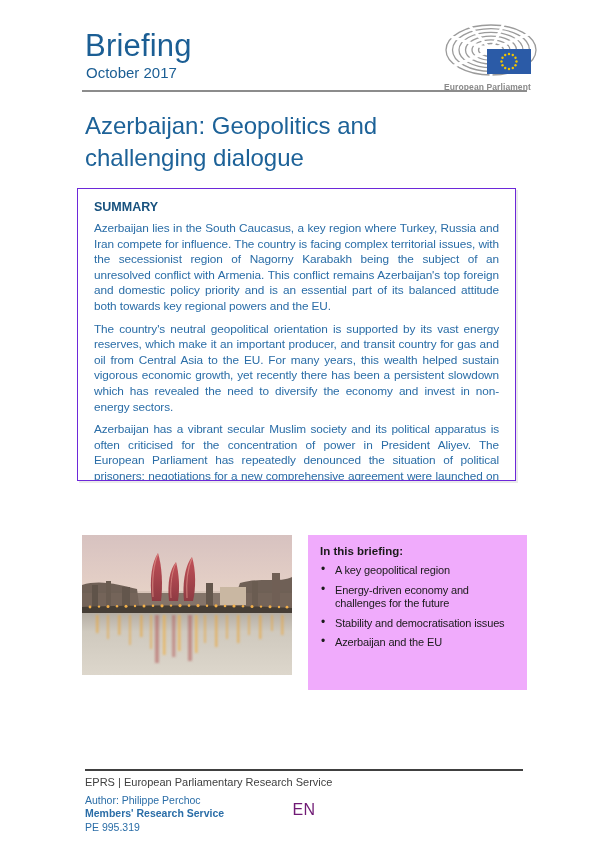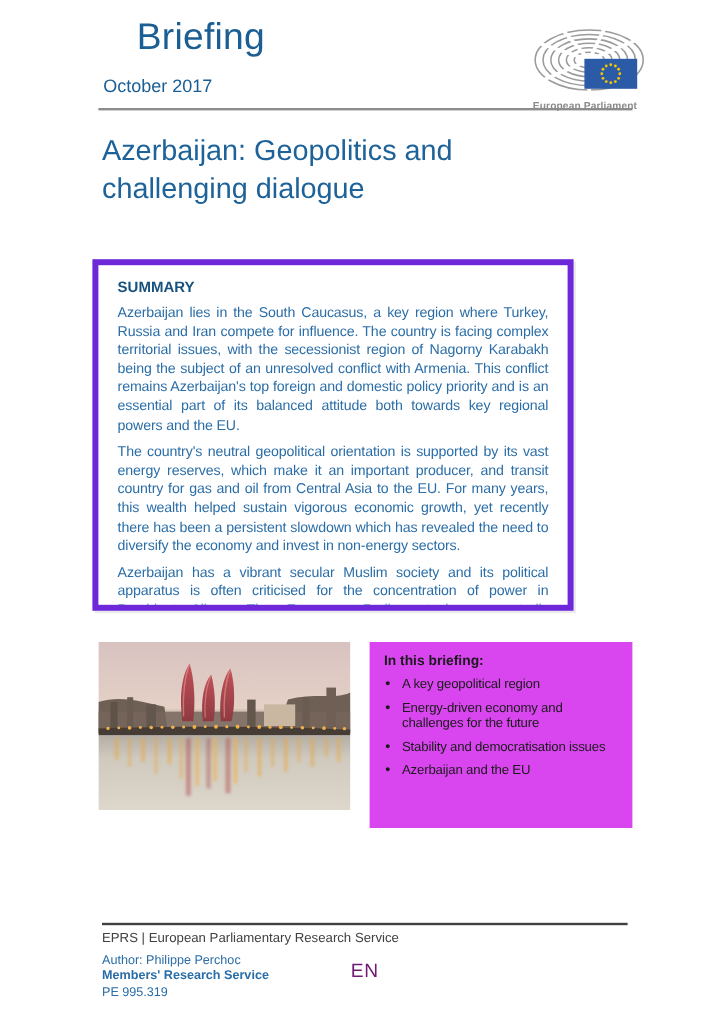--- a/index.html
+++ b/index.html
@@ -1,43 +1,43 @@
 <!DOCTYPE html>
 <html><head>
 <meta charset="utf-8">
 <style>
   html,body{margin:0;padding:0;background:#ffffff;}
   .page{
     position:relative;width:600px;height:848px;background:#ffffff;
     font-family:"Liberation Sans",sans-serif;overflow:hidden;
   }
   
-  .doc-type{position:absolute;left:85px;top:13px;font-size:31px;color:#1b5e94;letter-spacing:.2px;margin-left:29px;}
+  .doc-type{position:absolute;left:85px;top:28px;font-size:31px;color:#1b5e94;letter-spacing:.2px;}
   .doc-date{position:absolute;left:86px;top:64px;font-size:15px;color:#1b5e94;}
   .header-rule{position:absolute;left:82px;top:90px;width:445px;height:2px;background:#8c8c8c;}
   .logo-wrap{position:absolute;left:444px;top:23px;width:97px;}
   .logo-caption{margin-top:1px;font-size:8.5px;font-weight:bold;color:#8a8a8a;text-align:left;letter-spacing:.1px;}
   
   .doc-title{position:absolute;left:85px;top:110px;width:400px;font-size:24px;line-height:32px;color:#1d6298;}
   
   .summary-box{
-    position:absolute;left:77px;top:216px;width:401px;height:293px;box-sizing:border-box;
-    border:5px solid #6d28d9;background:#ffffff;box-shadow:2px 2px 0 rgba(0,0,0,0.08);
+    position:absolute;left:77px;top:188px;width:439px;height:293px;box-sizing:border-box;
+    border:1px solid #6d28d9;background:#ffffff;box-shadow:2px 2px 0 rgba(0,0,0,0.08);
     padding:11px 16px;overflow:hidden;
   }
   .summary-heading{font-size:12.5px;font-weight:bold;color:#17517e;margin:0 0 7px 0;}
   .summary-box p{
     margin:0 0 7px 0;font-size:11.8px;line-height:15.6px;color:#2a6da7;
     text-align:justify;letter-spacing:-0.1px;
   }
   
   .photo{position:absolute;left:82px;top:535px;width:210px;height:140px;display:block;}
   .briefing-box{
     position:absolute;left:308px;top:535px;width:219px;height:155px;box-sizing:border-box;
-    background:#d946ef;padding:10px 12px;
+    background:#f0abfc;padding:10px 12px;
   }
   .briefing-heading{font-size:11.5px;font-weight:bold;color:#1a1a1a;margin:0 0 7px 0;}
   .briefing-box ul{margin:0;padding:0;list-style:none;}
   .briefing-box li{
     position:relative;padding-left:15px;margin:0 0 6px 0;
     font-size:11px;line-height:13.5px;color:#1a1a1a;letter-spacing:-0.15px;
   }
   .briefing-box li::before{content:"•";position:absolute;left:1px;top:-1px;font-size:12px;color:#1a1a1a;}
   
   .footer-rule{position:absolute;left:85px;top:769px;width:438px;height:2px;background:#404040;}

